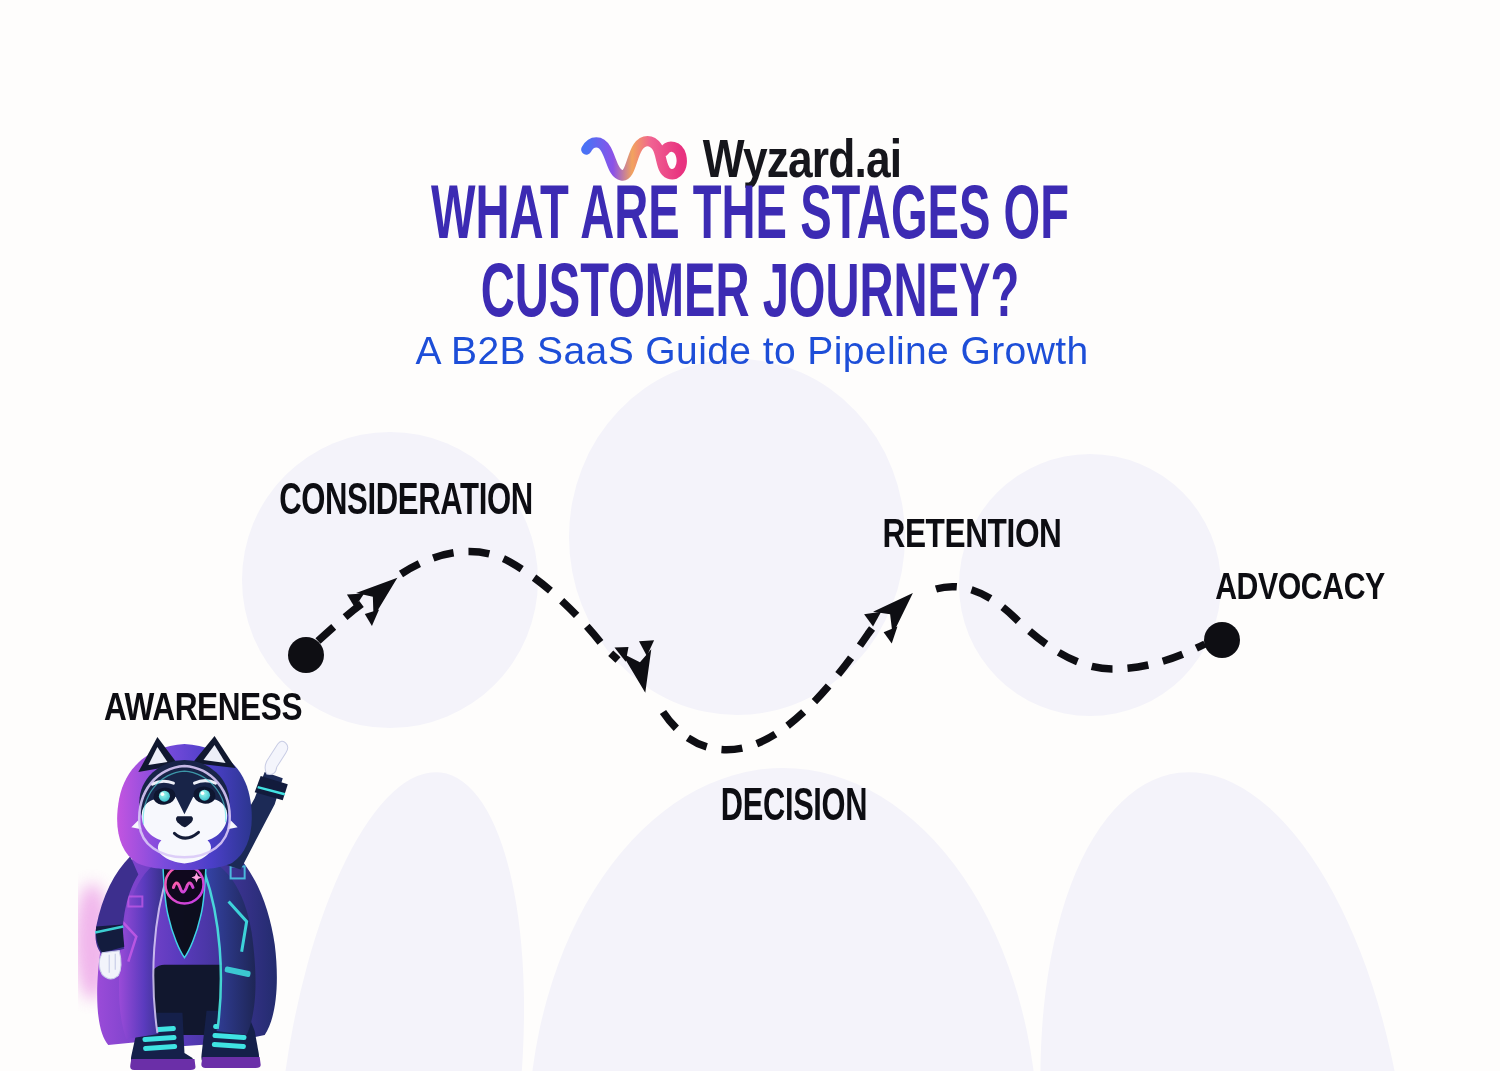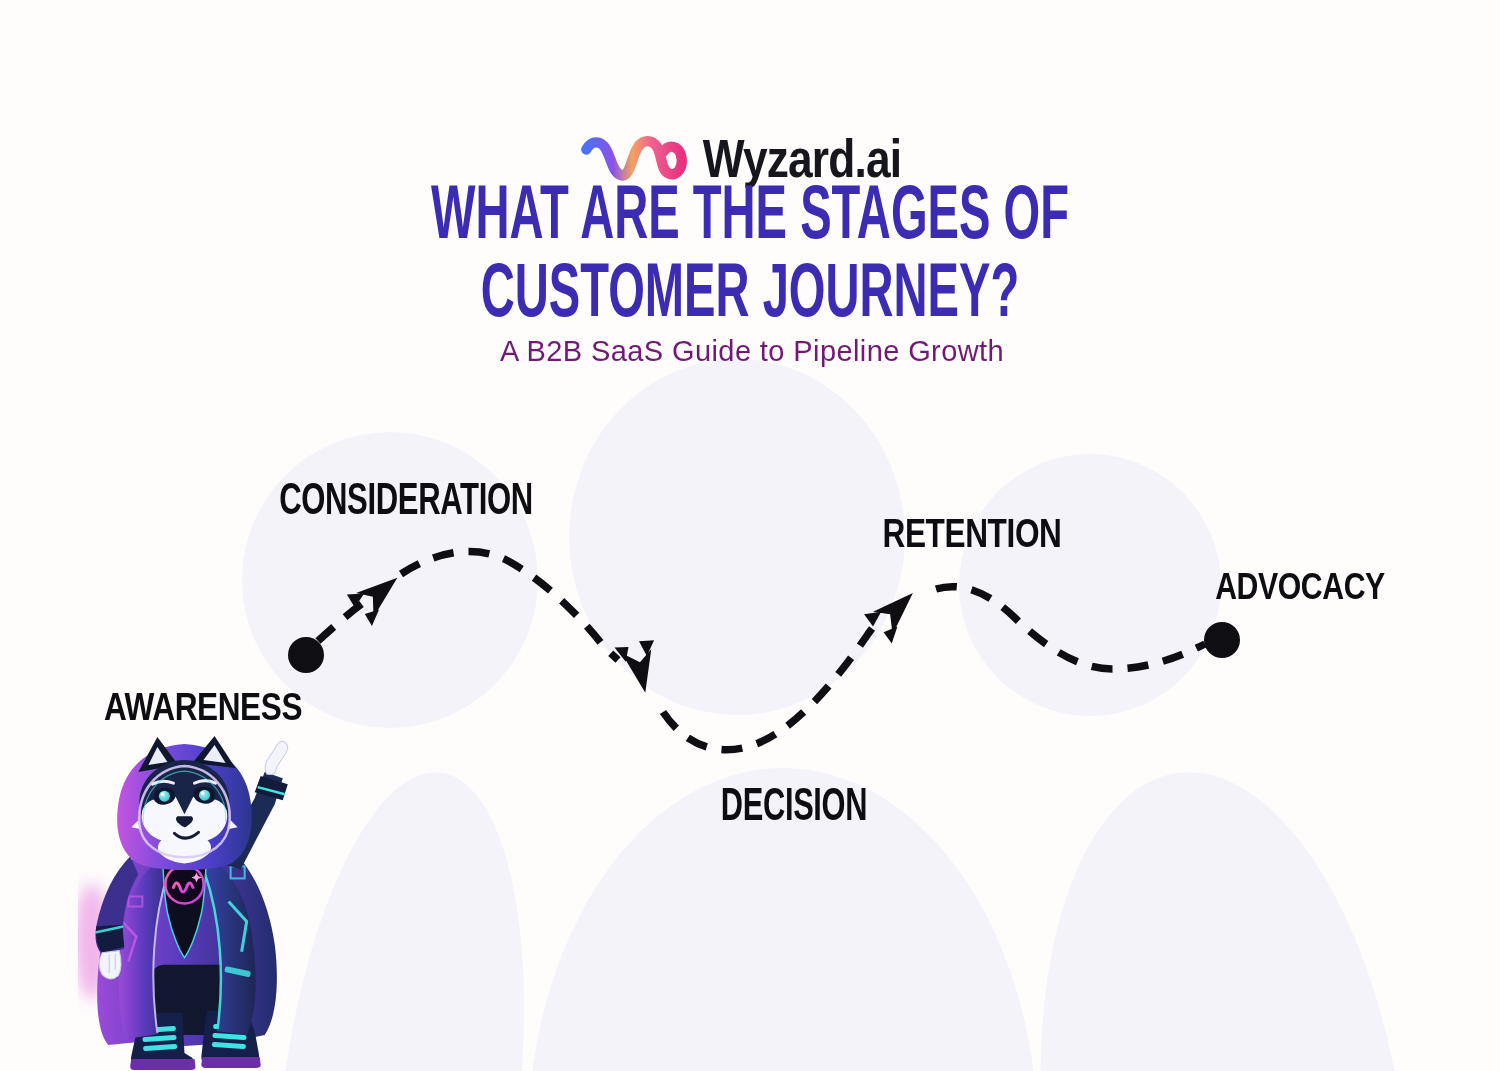--- a/index.html
+++ b/index.html
@@ -24,21 +24,21 @@
   .title-line{
     position:absolute;left:750px;
     font-weight:800;font-size:76px;letter-spacing:0px;
     color:#3C2BB3;white-space:nowrap;
     transform:translate(-50%,-50%) scaleX(0.62);
   }
   .title-line.l1{top:211px;}
   .title-line.l2{top:289px;}
   .subtitle{
     position:absolute;left:752px;top:351px;
-    font-size:29px;font-weight:500;color:#701a75;letter-spacing:0.4px;
+    font-size:39px;font-weight:500;color:#1d4ed8;letter-spacing:0.4px;
     white-space:nowrap;
     transform:translate(-50%,-50%);
   }
   
   .stage-label{
     position:absolute;
     font-weight:800;color:#0D0D12;white-space:nowrap;letter-spacing:-0.5px;
   }
   .stage-awareness    {left:203px; top:707px; font-size:39px; transform:translate(-50%,-50%) scaleX(0.81);}
   .stage-consideration{left:406px; top:499px; font-size:45px; transform:translate(-50%,-50%) scaleX(0.69);}

